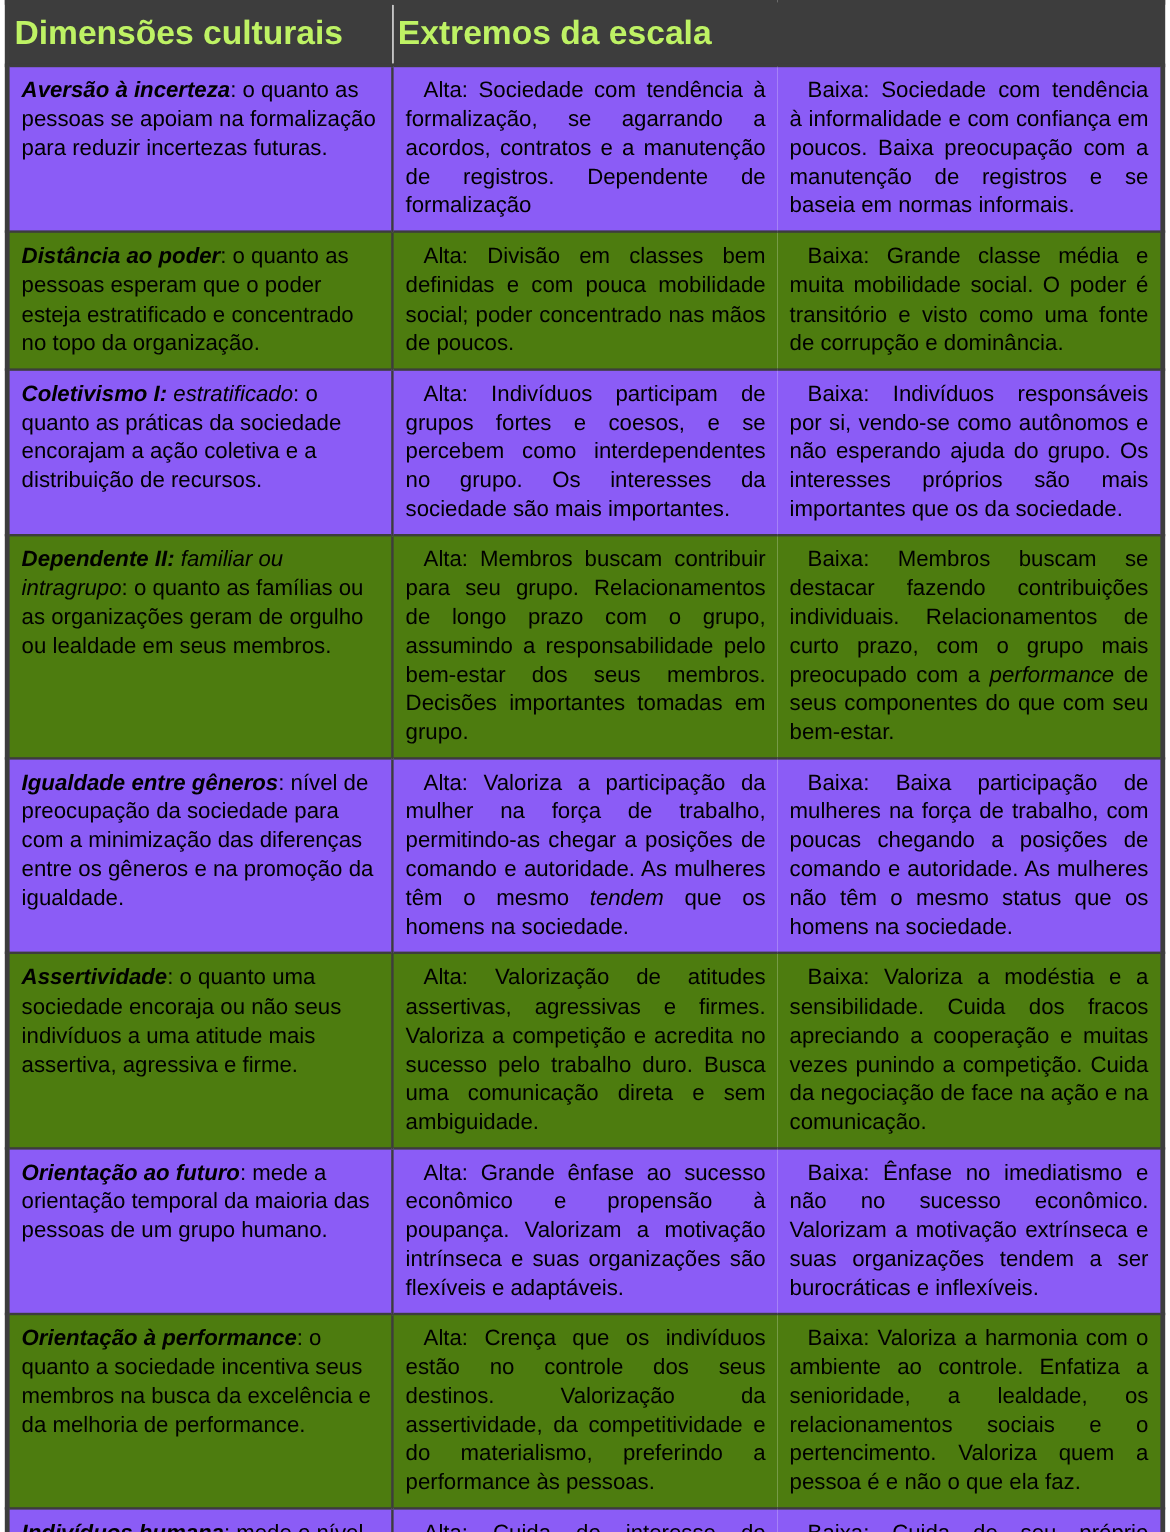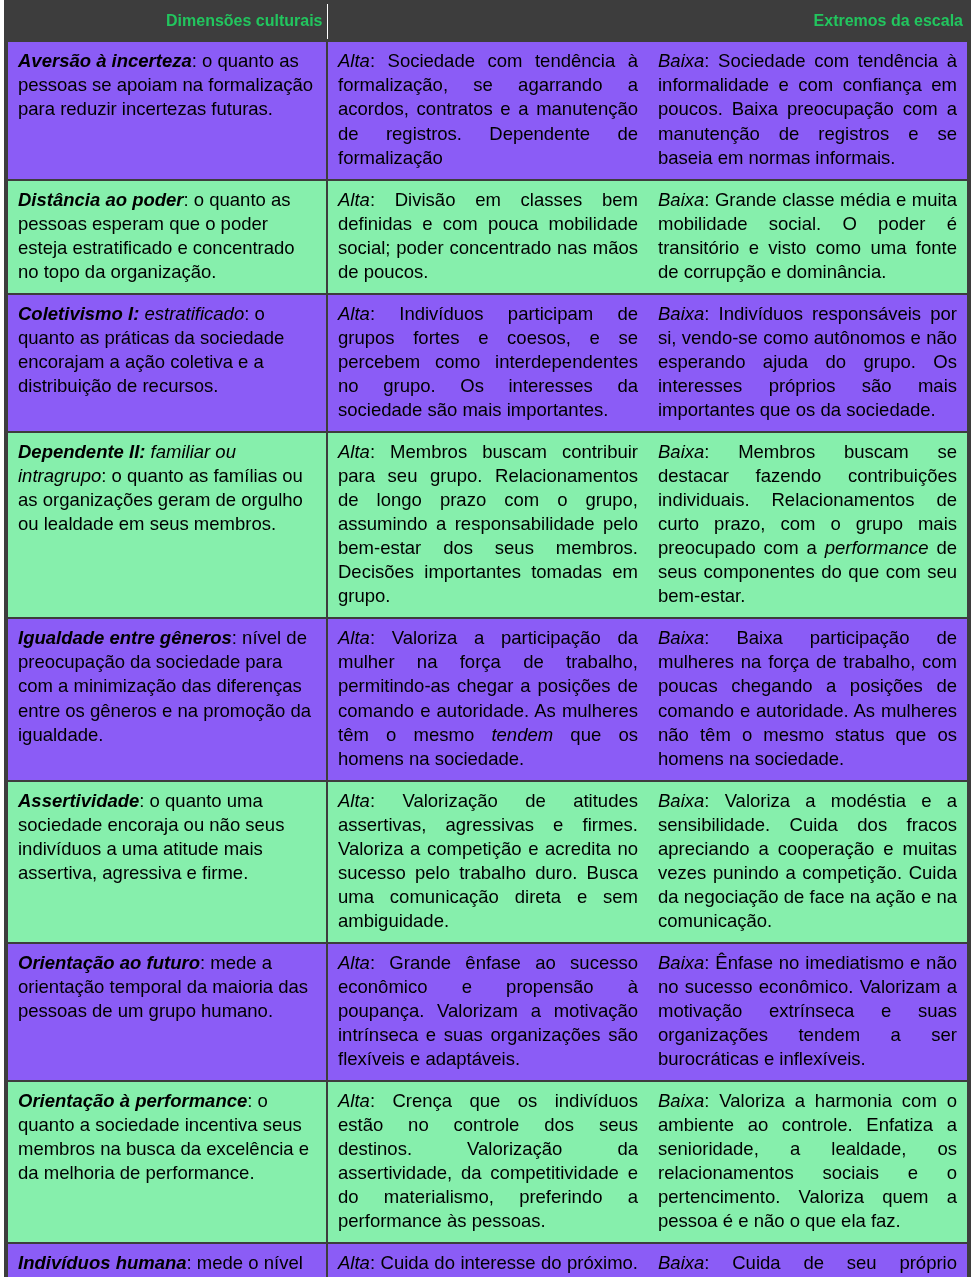--- a/index.html
+++ b/index.html
@@ -19,39 +19,39 @@
     width: 967px;
     margin: 0 auto;
     border-collapse: collapse;
     table-layout: fixed;
     border: 4px solid #3d3d3d;
   }
 
   
   #culture-table thead th {
     background: #3d3d3d;
-    color: #22c55e;
+    color: #bef264;
     font-weight: bold;
-    font-size: 16px;
+    font-size: 28px;
     line-height: 1.15;
-    text-align: right;
+    text-align: left;
     padding: 8px 4px 9px 4px;
     vertical-align: middle;
     border: none;
   }
   #culture-table thead th.head-dim {
     border-right: 1px solid #ffffff;
   }
 
   
   #culture-table tbody tr.row-white > td {
     background: #8b5cf6;
   }
   #culture-table tbody tr.row-gray > td {
-    background: #86efac;
+    background: #4d7c0f;
   }
   #culture-table tbody tr > td {
     border-top: 2px solid #3d3d3d;
     vertical-align: top;
     font-size: 18.5px;
     line-height: 1.30;
     padding: 7px 10px 9px 10px;
   }
   #culture-table tbody tr:first-child > td {
     border-top: 3px solid #3d3d3d;
@@ -86,22 +86,22 @@
 
   .term {
     font-weight: bold;
     font-style: italic;
   }
   .subterm {
     font-style: italic;
     font-weight: normal;
   }
   .scale-label {
-    font-style: italic;
     font-weight: normal;
+    margin-left: 15px;
   }
   .emph {
     font-style: italic;
   }
 </style>
 </head>
 <body>
 
 <table id="culture-table">
   <thead>

